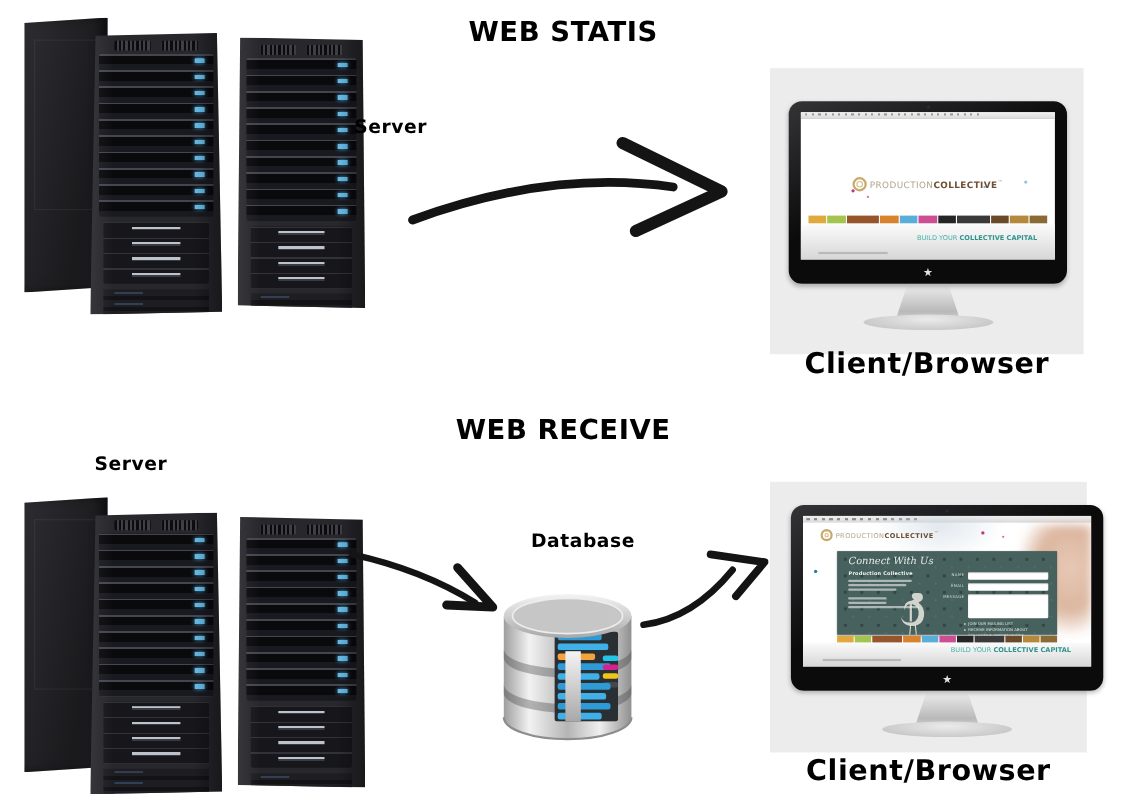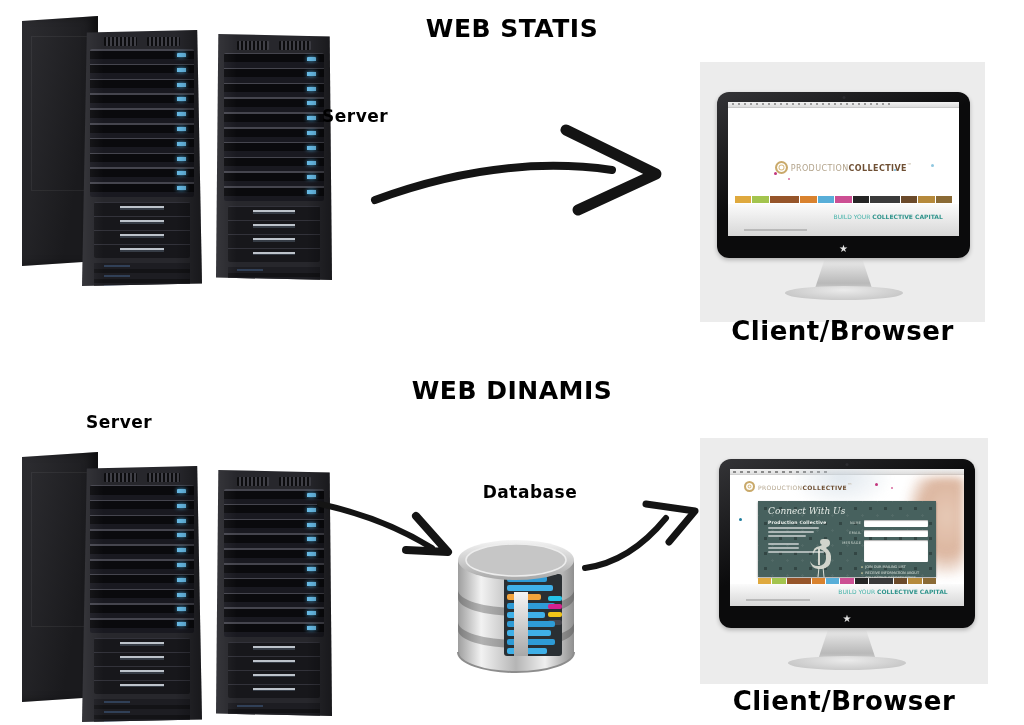--- a/index.html
+++ b/index.html
@@ -173,21 +173,21 @@
         <div class="site-footer" style="top:calc(70% + 8px);">
           <div class="tagline" style="top:28%;"><span>BUILD YOUR </span><b>COLLECTIVE CAPITAL</b></div>
           <div class="copybar" style="bottom:16%;"></div>
         </div>
       </div>
       <div class="star">★</div>
     </div>
   </div>
   <div class="client-lbl hand" style="left:700px;top:316px;width:285px;">Client/Browser</div>
 
-  <div class="title hand" style="top:376px;">WEB DINAMIS</div>
+  <div class="title hand" style="top:376px;">WEB RECEIVE</div>
 
   <div class="lbl hand" style="left:86px;top:412px;">Server</div>
 
   <div class="racks" style="left:22px;top:442px;">
     <div class="tw tw-back"></div>
     <div class="tw tw-mid tw-front">
       <div class="cap">
           <div class="vent"></div>
           <div class="vent"></div>
         </div>
@@ -261,21 +261,21 @@
     <ellipse cx="64" cy="26" rx="50" ry="16" fill="#c6c6c6"></ellipse>
     <ellipse cx="64" cy="26" rx="50" ry="16" fill="none" stroke="#ededed" stroke-width="1.5"></ellipse>
   </svg>
 
   <svg style="position:absolute;left:578px;top:496px;" width="125" height="80" viewBox="0 0 125 80">
     <path d="M 7 72 Q 52 66 88 22" fill="none" stroke="#141414" stroke-width="6" stroke-linecap="round"></path>
     <path d="M 68 8 L 117 15 L 91 46" fill="none" stroke="#141414" stroke-width="7" stroke-linecap="round" stroke-linejoin="round"></path>
   </svg>
 
   <div class="panel" style="left:700px;top:438px;width:288px;height:246px;">
-    <div class="monitor" style="left:19px;top:21px;width:256px;height:169px;">
+    <div class="monitor" style="left:19px;top:21px;width:284px;height:169px;">
       <div class="stand"></div>
       <div class="mbase"></div>
       <div class="bezel"></div>
       <div class="cam"></div>
       <div class="screen">
         <div class="menu-bar"></div>
         <div class="clouds"></div>
         <div class="face-blur"></div>
         <span class="speck" style="left:62%;top:10%;width:3px;height:3px;background:#c2357d;"></span>
         <span class="speck" style="left:69%;top:13%;width:2px;height:2px;background:#d96a9e;"></span>

